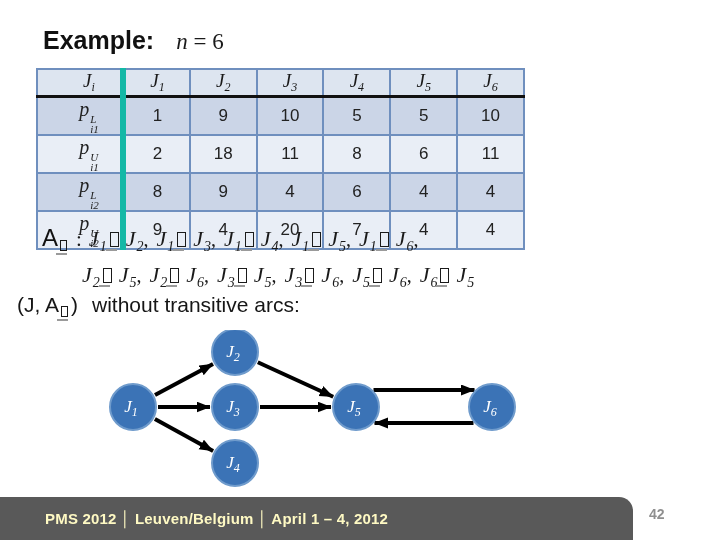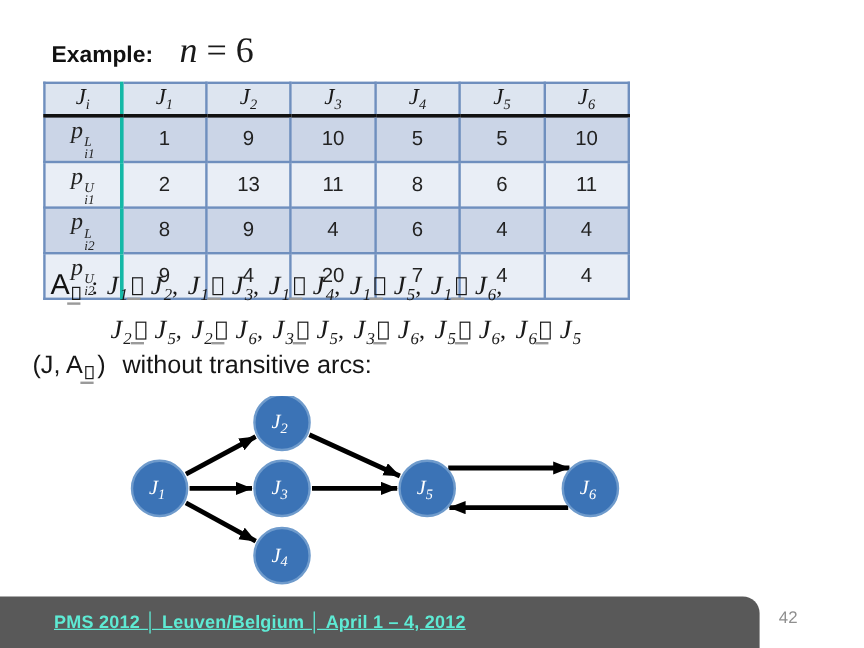--- a/index.html
+++ b/index.html
@@ -1,66 +1,66 @@
 <!DOCTYPE html>
 <html><head>
 <meta charset="utf-8">
 <style>
   html,body{margin:0;padding:0;background:#ffffff;}
   .slide{position:relative;width:720px;height:540px;background:#ffffff;overflow:hidden;
          font-family:"Liberation Sans",sans-serif;color:#1a1a1a;}
 
   
   .title-row{position:absolute;left:43px;top:26px;}
-  .title{font-weight:bold;font-size:19px;color:#111;}
-  .formula{font-family:"Liberation Serif",serif;font-size:30px;margin-left:22px;}
+  .title{font-weight:bold;font-size:25px;color:#111;}
+  .formula{font-family:"Liberation Serif",serif;font-size:23px;margin-left:22px;}
   .fvar{font-style:italic;}
 
   
   .ptable{position:absolute;left:36px;top:68px;border-collapse:collapse;table-layout:fixed;width:489px;}
   .ptable td{border:2px solid #6f8fbe;text-align:center;vertical-align:middle;padding:0;}
-  .ptable td.first{width:62px;border-right:3px solid #14b8a6;}
+  .ptable td.first{width:62px;border-right:6px solid #14b8a6;padding-left:20px;}
   .ptable tr.hdr td{height:25px;background:#dde5f0;border-bottom:3px solid #111;}
   .ptable tr.dark td{background:#cbd5e7;}
   .ptable tr.light td{background:#e9eef6;}
   .ptable tr.datarow td{height:28px;font-size:17px;color:#222;}
   .hj{font-family:"Liberation Serif",serif;font-style:italic;font-size:19px;}
   .hsub{font-family:"Liberation Serif",serif;font-style:italic;font-size:12px;vertical-align:-4px;}
   .pmain{font-family:"Liberation Serif",serif;font-style:italic;font-size:20px;}
   .pstack{display:inline-flex;flex-direction:column;align-items:flex-start;vertical-align:-7px;line-height:1;margin-left:1px;}
   .psup,.psub{font-family:"Liberation Serif",serif;font-style:italic;font-size:11px;line-height:10px;}
 
   
   .arcline{position:absolute;white-space:nowrap;}
   #arcline1{left:42px;top:224px;}
-  #arcline2{left:92px;top:262px;}
+  #arcline2{left:82px;top:262px;}
   .aset{font-size:24px;color:#111;}
   .mcolon{font-family:"Liberation Serif",serif;font-size:21px;margin:0 7px 0 6px;}
   .mjj{font-family:"Liberation Serif",serif;font-style:italic;font-size:22px;}
   .msub{font-family:"Liberation Serif",serif;font-style:italic;font-size:14px;vertical-align:-5px;margin-left:1px;}
   .mcomma{font-family:"Liberation Serif",serif;font-size:20px;margin-right:8px;}
   .tofu{display:inline-block;width:7px;height:13px;border:1.5px solid #1a1a1a;position:relative;
         margin:0 7px 0 3px;vertical-align:-1px;}
   .tofu::after{content:"";position:absolute;left:-5px;bottom:-5px;width:11px;height:2.5px;background:#9a9a9a;}
   .tofu.small{width:5px;height:9px;vertical-align:-5px;margin:0 3px 0 2px;}
 
   
-  .caption{position:absolute;left:27px;top:293px;font-size:21px;color:#161616;white-space:nowrap;}
+  .caption{position:absolute;left:17px;top:293px;font-size:21px;color:#161616;white-space:nowrap;}
   .cap-gap{display:inline-block;width:14px;}
 
   
   .graph-wrap{position:absolute;left:0;top:330px;width:720px;height:170px;}
   .gnode-label{font-family:"Liberation Serif",serif;font-style:italic;fill:#ffffff;}
 
   
   .footer-bar{position:absolute;left:0;top:497px;width:633px;height:43px;background:#595959;
               border-radius:0 14px 0 0;}
-  .footer-text{position:absolute;left:45px;top:0;line-height:43px;color:#5eead4;
-               font-weight:bold;font-size:15px;letter-spacing:0.2px;white-space:nowrap;text-decoration:underline;}
-  .page-number{position:absolute;left:649px;top:506px;font-weight:normal;font-size:14px;color:#8f8f8f;}
+  .footer-text{position:absolute;left:45px;top:0;line-height:43px;color:#fef9c3;
+               font-weight:bold;font-size:15px;letter-spacing:0.2px;white-space:nowrap;}
+  .page-number{position:absolute;left:649px;top:506px;font-weight:bold;font-size:14px;color:#8f8f8f;}
 </style>
 </head>
 <body>
 
 <div class="slide">
 
   <div class="title-row">
     <span class="title">Example:</span><span class="formula"><span class="fvar">n</span><span> = 6</span></span>
   </div>
 
@@ -86,21 +86,21 @@
           <td>5</td>
           <td>5</td>
           <td>10</td>
         </tr>
         <tr class="datarow light">
           <td class="first"><span class="pmain">p</span><span class="pstack">
               <span class="psup">U</span>
               <span class="psub">i1</span>
             </span></td>
           <td>2</td>
-          <td>13</td>
+          <td>18</td>
           <td>11</td>
           <td>8</td>
           <td>6</td>
           <td>11</td>
         </tr>
         <tr class="datarow dark">
           <td class="first"><span class="pmain">p</span><span class="pstack">
               <span class="psup">L</span>
               <span class="psub">i2</span>
             </span></td>

